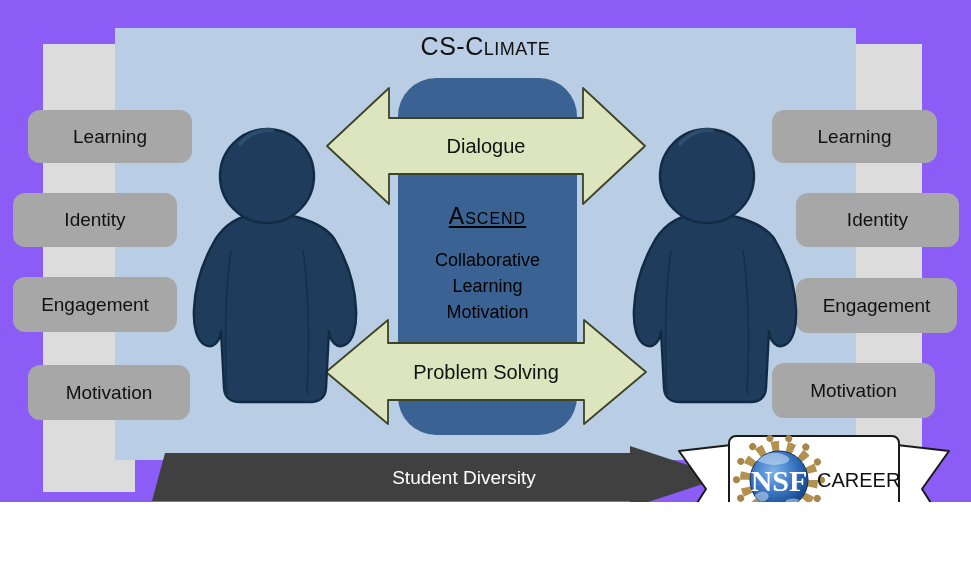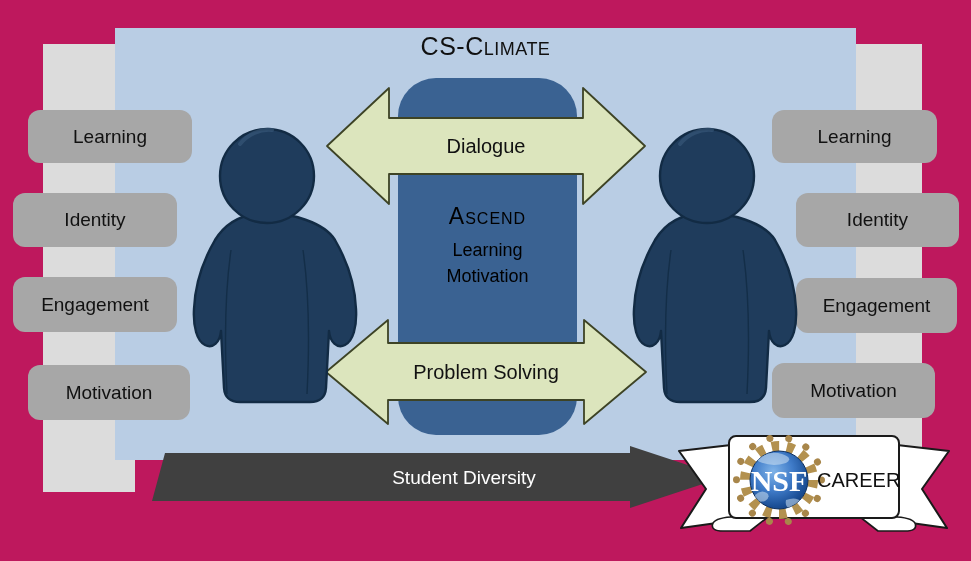--- a/index.html
+++ b/index.html
@@ -1,33 +1,33 @@
 <!DOCTYPE html>
 <html><head>
 <meta charset="utf-8">
 <style>
   html,body{margin:0;padding:0;background:#fff;}
   .stage{
-    position:relative;width:971px;height:561px;background:#be185d;
+    position:relative;width:971px;height:502px;background:#8b5cf6;
     font-family:"Liberation Sans", sans-serif;overflow:hidden;
   }
   .side-band{position:absolute;top:44px;height:448px;background:#dcdcdc;z-index:0;}
   .band-left{left:43px;width:92px;}
   .band-right{left:845px;width:77px;}
   .climate-rect{position:absolute;left:115px;top:28px;width:741px;height:432px;background:#b9cde4;z-index:1;}
   .diagram-title{
     position:absolute;left:115px;top:32px;width:741px;text-align:center;
     font-size:25px;font-variant:small-caps;letter-spacing:.5px;color:#101010;z-index:2;
   }
   .ascend-panel{
     position:absolute;left:398px;top:78px;width:179px;height:357px;
     background:#3a6292;border-radius:38px;z-index:2;
   }
   .panel-text{position:absolute;left:398px;top:203px;width:179px;text-align:center;color:#000;z-index:2;}
-  .panel-title{font-size:23px;font-variant:small-caps;letter-spacing:1px;margin-bottom:7px;}
+  .panel-title{font-size:23px;font-variant:small-caps;letter-spacing:1px;margin-bottom:17px;text-decoration:underline;}
   .panel-line{font-size:18px;line-height:26px;}
   .label-box{
     position:absolute;background:#a7a7a7;border-radius:12px;color:#111;
     font-size:19px;display:flex;align-items:center;justify-content:center;z-index:2;
   }
   .ll1{left:28px;top:110px;width:164px;height:53px;}
   .ll2{left:13px;top:193px;width:164px;height:54px;}
   .ll3{left:13px;top:277px;width:164px;height:55px;}
   .ll4{left:28px;top:365px;width:162px;height:55px;}
   .rl1{left:772px;top:110px;width:165px;height:53px;}
@@ -46,20 +46,21 @@
   <div class="side-band band-left"></div>
   <div class="side-band band-right"></div>
 
   <div class="climate-rect"></div>
 
   <div class="diagram-title">CS-Climate</div>
 
   <div class="ascend-panel"></div>
   <div class="panel-text">
     <div class="panel-title">Ascend</div>
+    <div class="panel-line">Collaborative</div>
     <div class="panel-line">Learning</div>
     <div class="panel-line">Motivation</div>
   </div>
 
   <div class="label-box ll1">Learning</div>
   <div class="label-box ll2">Identity</div>
   <div class="label-box ll3">Engagement</div>
   <div class="label-box ll4">Motivation</div>
   <div class="label-box rl1">Learning</div>
   <div class="label-box rl2">Identity</div>

